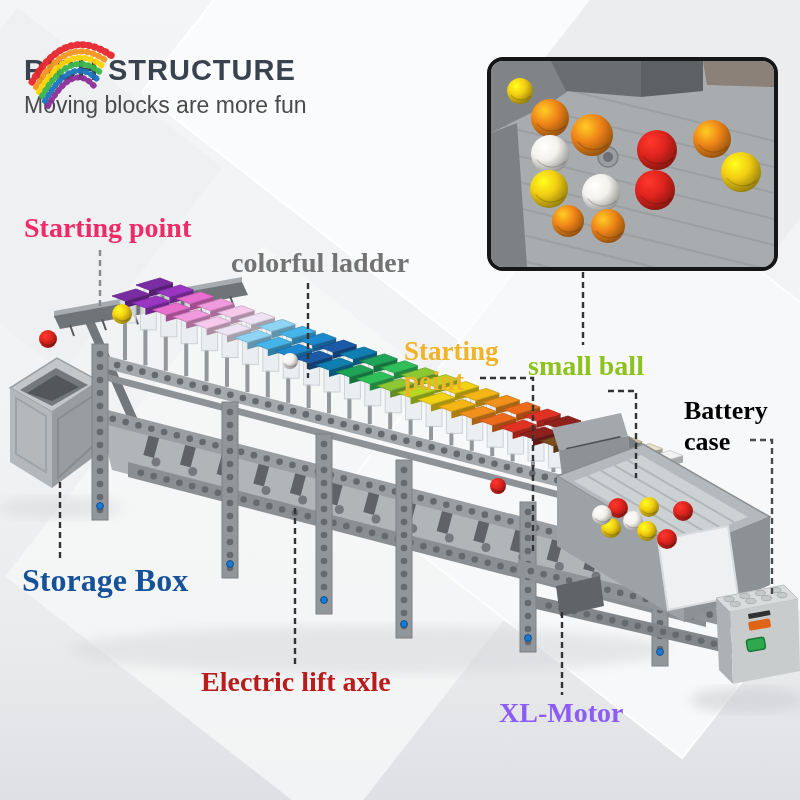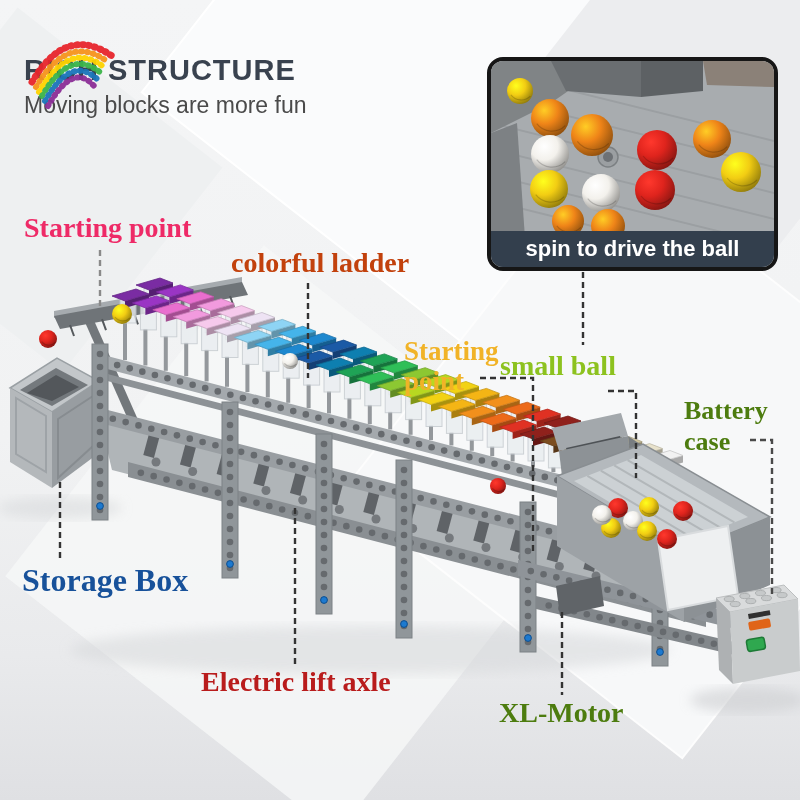--- a/index.html
+++ b/index.html
@@ -18,21 +18,21 @@
 
   .header{position:absolute;left:24px;top:54px;z-index:5;}
   .title{font-size:29px;font-weight:800;letter-spacing:1px;margin:0;}
   .subtitle{font-size:23px;font-weight:500;margin-top:5px;}
   .logo{position:absolute;left:26px;top:30px;z-index:6;pointer-events:none;}
 
   .label{position:absolute;font-weight:700;z-index:9;white-space:nowrap;font-family:Liberation Serif, serif;}
   #lbl-sp-top{left:24px;top:212px;font-size:28px;}
   #lbl-ladder{left:231px;top:247px;font-size:28px;}
   #lbl-sp-mid{left:404px;top:336px;font-size:27px;width:135px;line-height:1.12;white-space:normal;}
-  #lbl-small{left:500px;top:350px;font-size:28px;}
+  #lbl-small{left:528px;top:350px;font-size:28px;}
   #lbl-batt{left:684px;top:396px;font-size:26px;width:112px;line-height:1.18;white-space:normal;}
   #lbl-storage{left:22px;top:562px;font-size:32px;}
   #lbl-axle{left:201px;top:666px;font-size:28px;}
   #lbl-motor{left:499px;top:697px;font-size:28px;}
 
   .inset{
     position:absolute;left:487px;top:57px;width:291px;height:214px;z-index:8;
     border:4px solid #161616;border-radius:16px;overflow:hidden;background:#a8acaf;
     box-sizing:border-box;
   }
@@ -715,23 +715,22 @@
       <path d="M 44.7,133.7 a 19,19 0 0 0 28.5,1.9000000000000001" fill="none" stroke="rgba(0,0,0,0.18)" stroke-width="1.2"></path>
       <circle cx="110" cy="132" r="19" fill="url(#i-white)"></circle>
       <path d="M 96.7,137.7 a 19,19 0 0 0 28.5,1.9000000000000001" fill="none" stroke="rgba(0,0,0,0.18)" stroke-width="1.2"></path>
       <circle cx="164" cy="129" r="20" fill="url(#i-red)"></circle>
       <path d="M 150,135 a 20,20 0 0 0 30,2" fill="none" stroke="rgba(0,0,0,0.18)" stroke-width="1.2"></path>
       <circle cx="77" cy="160" r="16" fill="url(#i-orange)"></circle>
       <path d="M 65.8,164.8 a 16,16 0 0 0 24,1.6" fill="none" stroke="rgba(0,0,0,0.18)" stroke-width="1.2"></path>
       <circle cx="117" cy="165" r="17" fill="url(#i-orange)"></circle>
       <path d="M 105.1,170.1 a 17,17 0 0 0 25.5,1.7000000000000002" fill="none" stroke="rgba(0,0,0,0.18)" stroke-width="1.2"></path>
     </svg>
-  <div class="inset-caption" style="background: rgb(51, 63, 77); color: rgb(255, 255, 255);">spin to drive the ball</div>
 </div>
 
 <div class="label" id="lbl-sp-top" style="color: rgb(238, 42, 103);">Starting point</div>
-<div class="label" id="lbl-ladder" style="color: #c2410c;">colorful ladder</div>
+<div class="label" id="lbl-ladder" style="color: #737373;">colorful ladder</div>
 <div class="label" id="lbl-sp-mid" style="color: rgb(241, 179, 39);">Starting point</div>
 <div class="label" id="lbl-small" style="color: rgb(141, 194, 31);">small ball</div>
-<div class="label" id="lbl-batt" style="color: #4d7c0f;">Battery case</div>
+<div class="label" id="lbl-batt" style="color: #000000;">Battery case</div>
 <div class="label" id="lbl-storage" style="color: rgb(23, 81, 154);">Storage Box</div>
 <div class="label" id="lbl-axle" style="color: #b91c1c;">Electric lift axle</div>
-<div class="label" id="lbl-motor" style="color: #4d7c0f; text-align: right;">XL-Motor</div>
+<div class="label" id="lbl-motor" style="color: #8b5cf6; text-align: right;">XL-Motor</div>
 
 </body></html>

